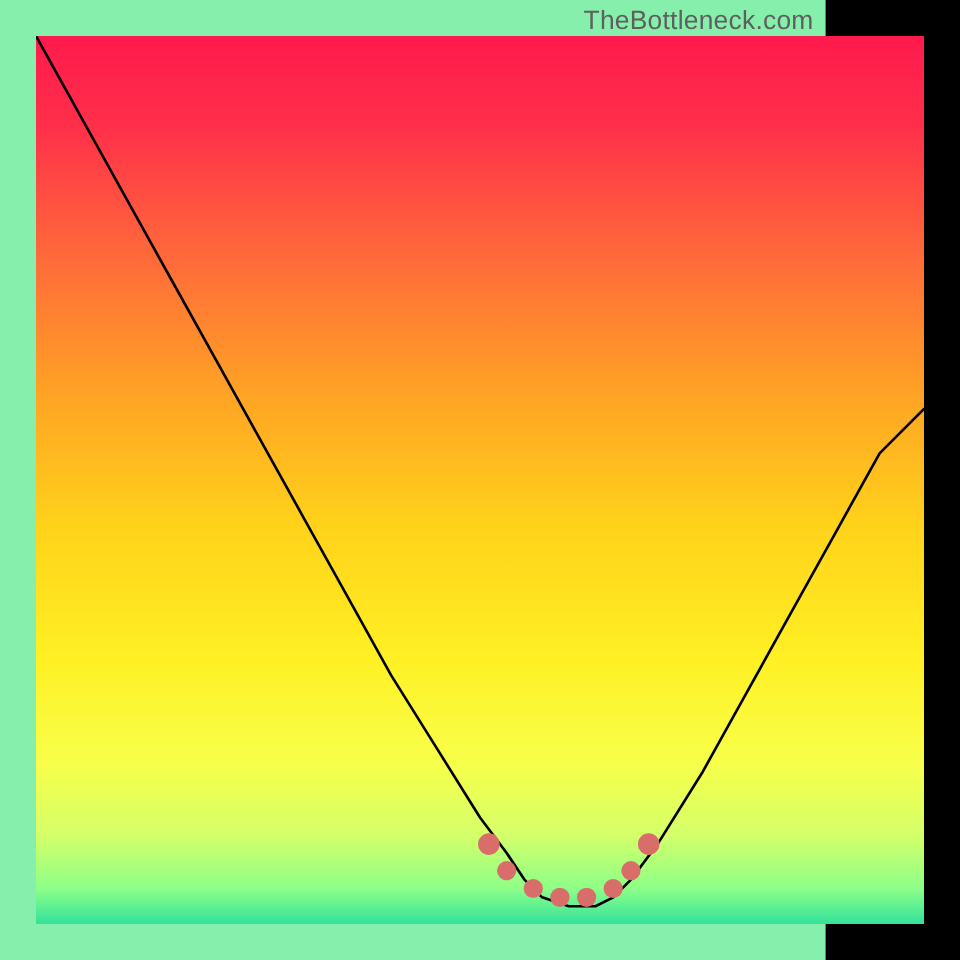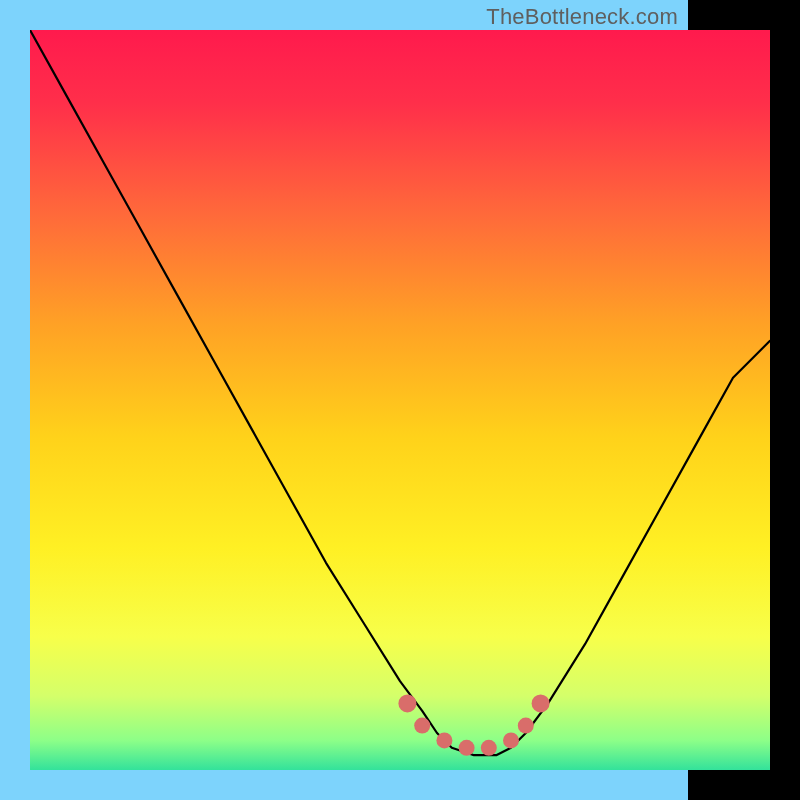--- a/index.html
+++ b/index.html
@@ -1,21 +1,21 @@
 <!DOCTYPE html>
 <html><head>
 <meta charset="utf-8">
 <style>
   * { margin: 0; padding: 0; box-sizing: border-box; }
   html, body { width: 800px; height: 800px; overflow: hidden; background: #000; }
   .frame {
     position: relative;
     width: 688px;
     height: 800px;
-    background: #7dd3fc;
+    background: #86efac;
   }
   .watermark {
     position: absolute;
     top: 4px;
     right: 10px;
     font-family: Arial, Helvetica, sans-serif;
     font-size: 22px;
     color: #5f5f5f;
     letter-spacing: 0.2px;
     font-weight: 500;

